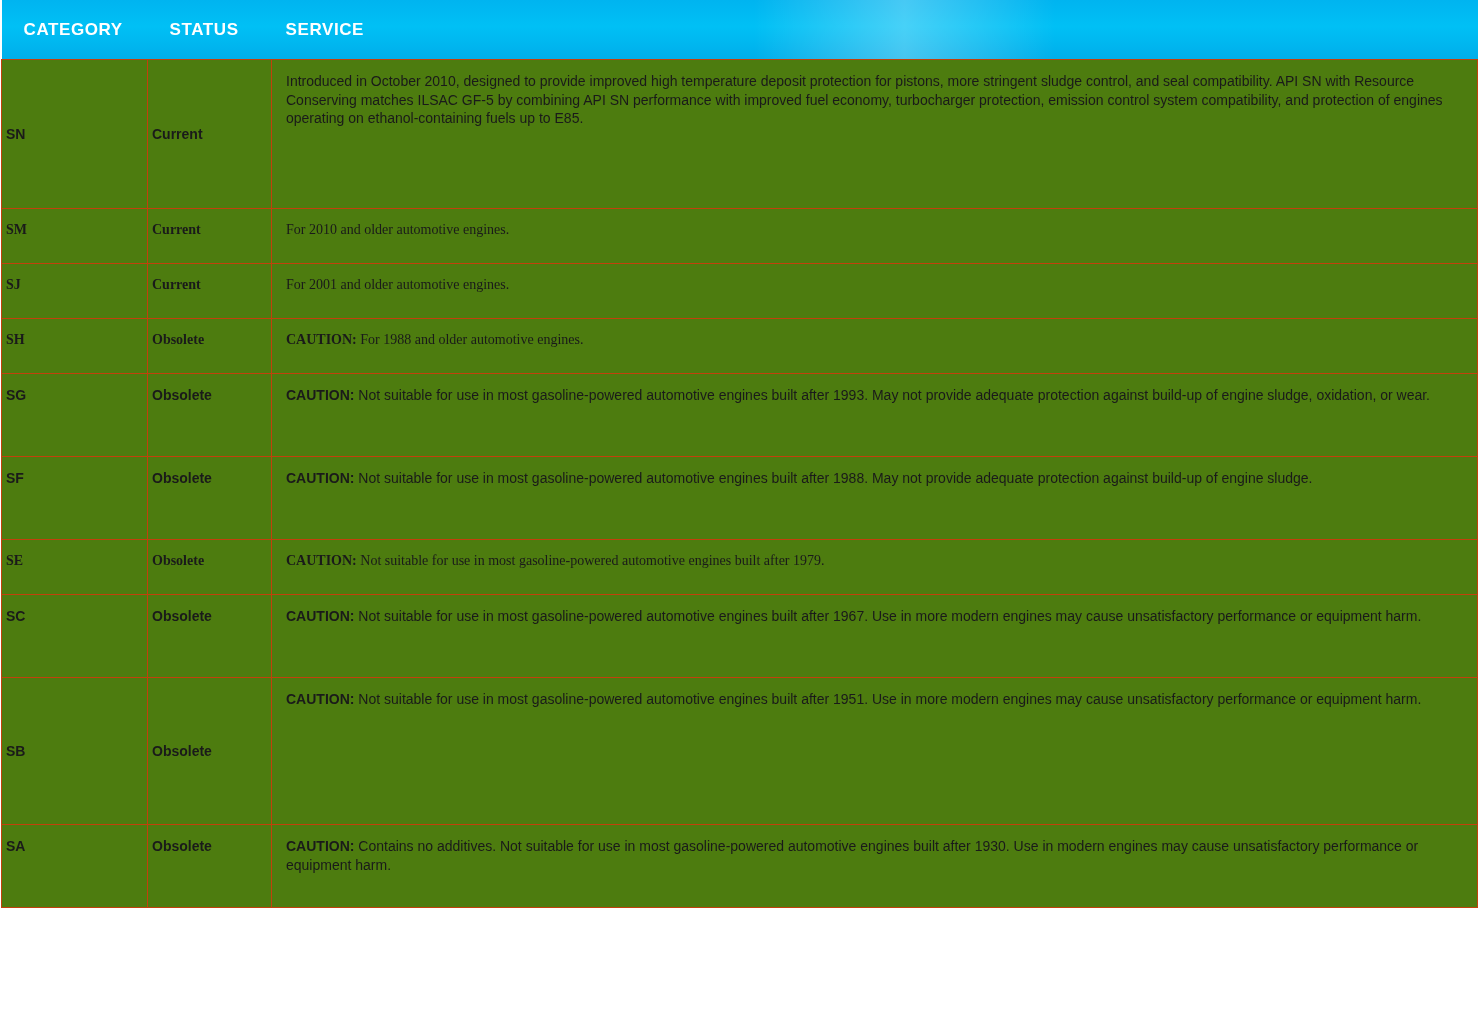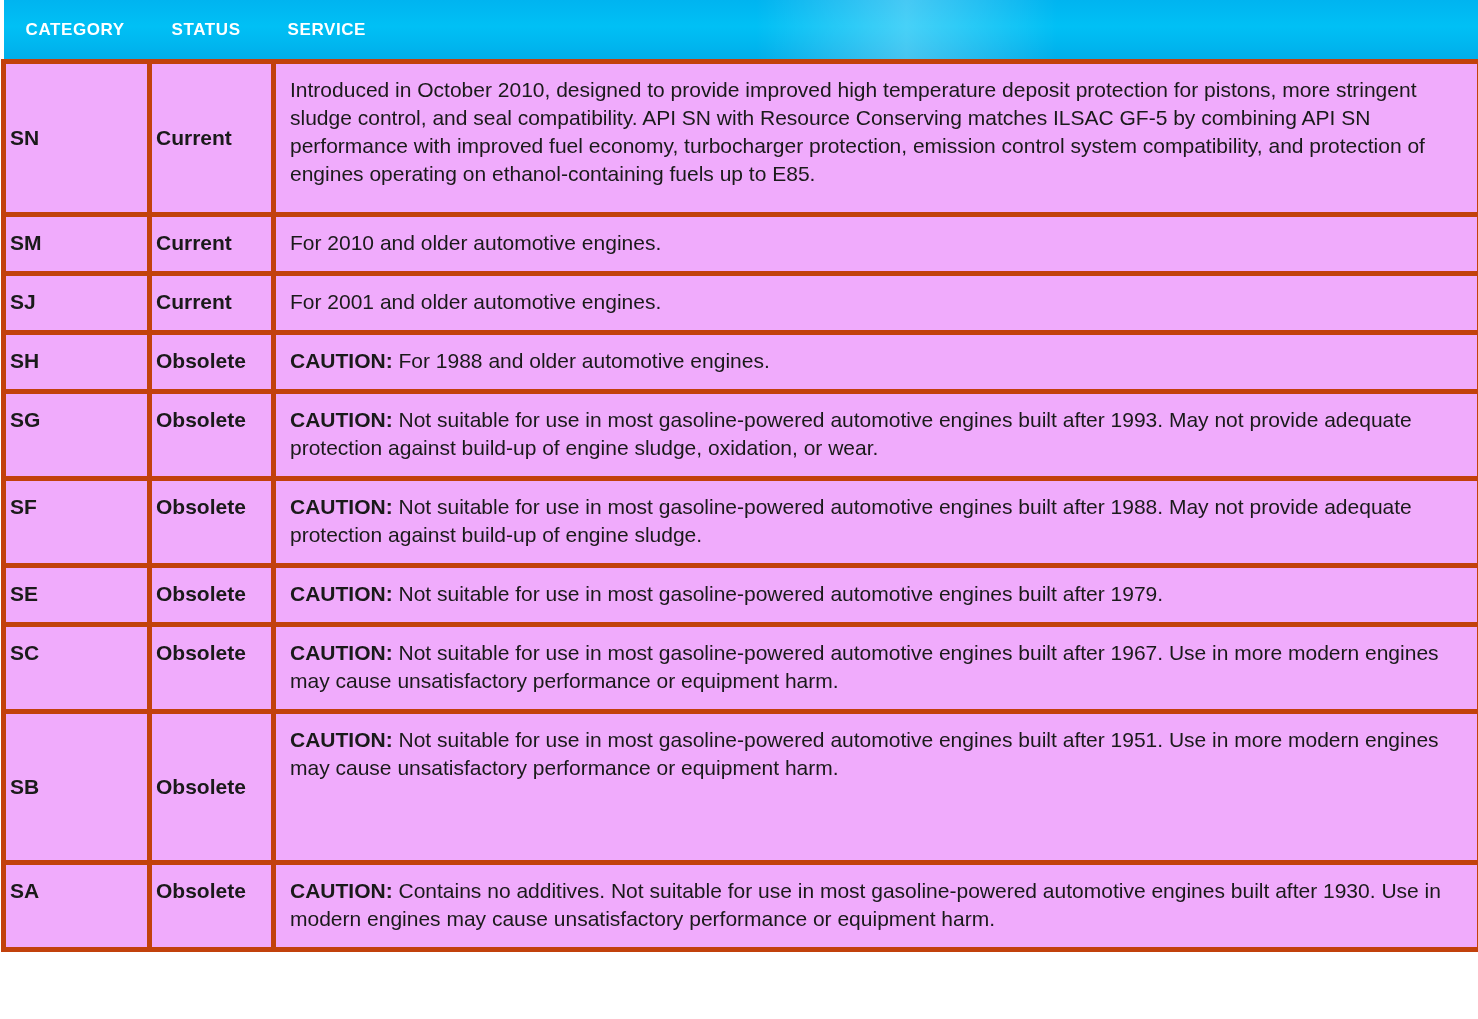--- a/index.html
+++ b/index.html
@@ -38,23 +38,23 @@
     padding: 14px 0 13px 14px;
     border: none;
     height: 32px;
     vertical-align: middle;
   }
   thead th.th-category { padding-left: 22px; }
   thead th.th-status   { padding-left: 22px; }
   thead th.th-service  { padding-left: 14px; }
 
   tbody td {
-    border: 5px solid #c2410c;
-    background: #f0abfc;
-    font-size: 21px;
+    border: 1px solid #c2410c;
+    background: #4d7c0f;
+    font-size: 14px;
     color: #1a1a1a;
     vertical-align: top;
     line-height: 1.33;
   }
   tbody td.cat, tbody td.status {
     text-align: left;
     font-weight: bold;
     padding: 12px 4px 12px 4px;
   }
   tbody td.status {
@@ -67,21 +67,21 @@
   }
   tbody td.service .lead {
     font-weight: bold;
   }
   tbody tr.tall td.cat,
   tbody tr.tall td.status {
     vertical-align: middle;
   }
   tbody tr.r-sn td { height: 124px; }
   tbody tr.r-sb td { height: 122px; }
-  tbody tr.one-line td { height: 30px; }
+  tbody tr.one-line td { height: 30px; font-family: Liberation Serif, serif; }
   tbody tr.two-line td { height: 58px; }
   .hdr-fade {
     position: relative;
   }
   .hdr-fade::after {
     content: "";
     position: absolute;
     top: 0; left: 40%;
     width: 25%;
     height: 100%;

